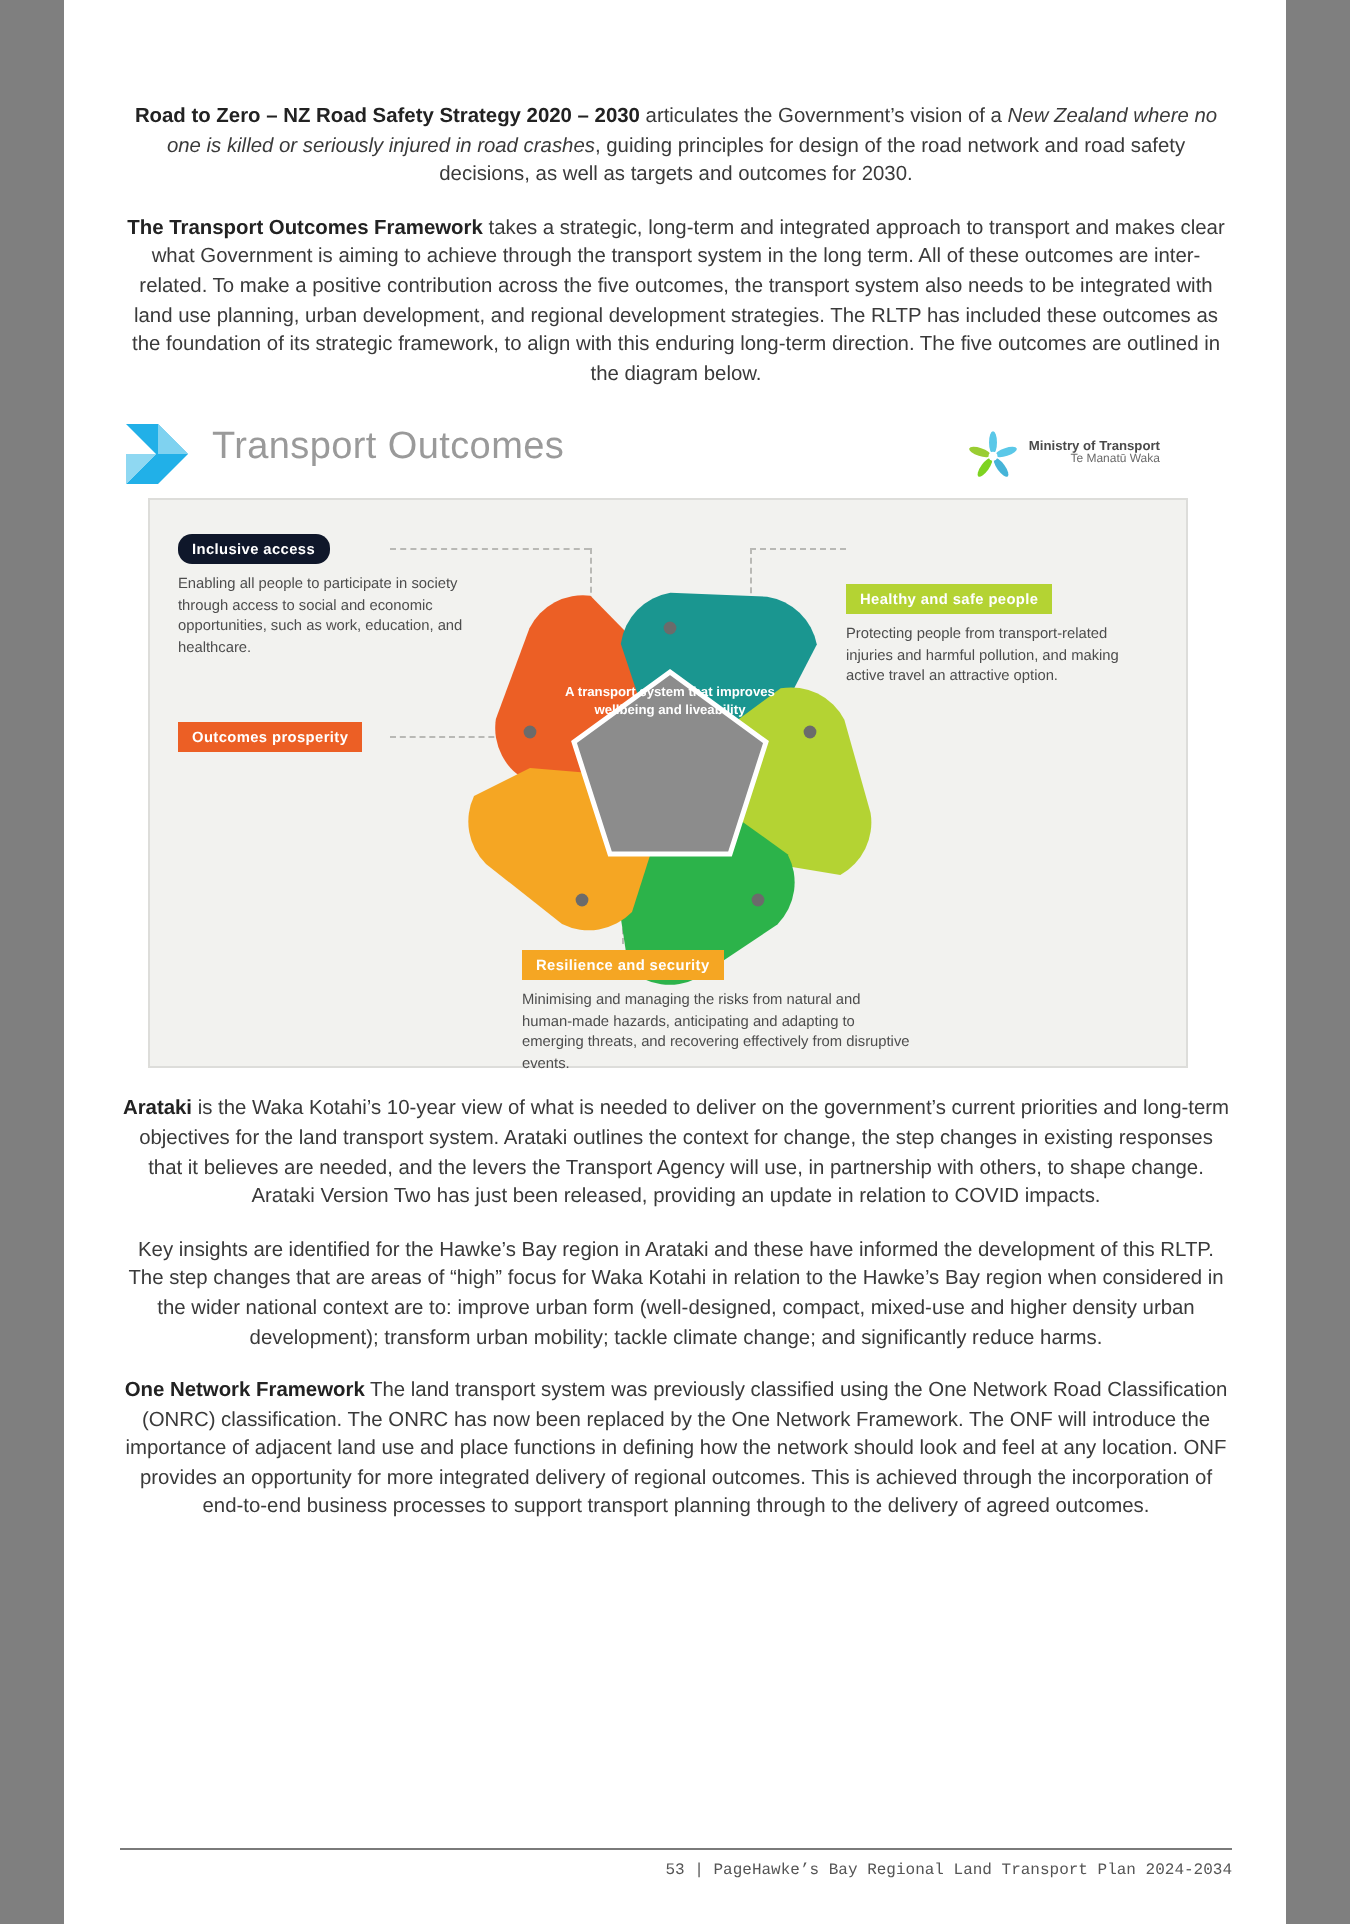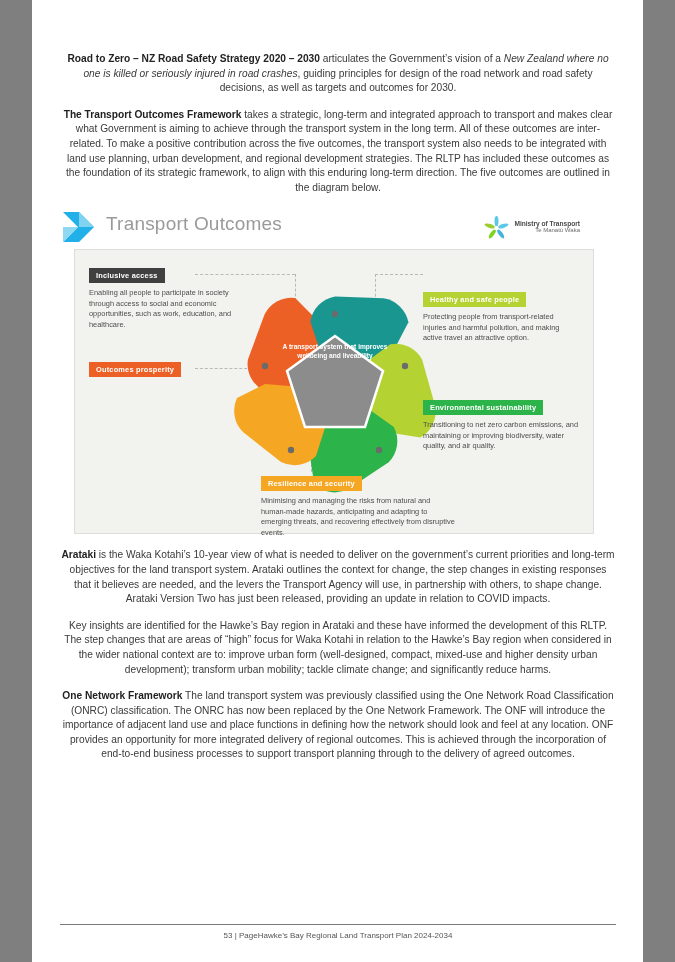--- a/index.html
+++ b/index.html
@@ -137,23 +137,24 @@
 
   
   .footer {
     position: absolute;
     left: 28px;
     bottom: 22px;
     width: 556px;
     border-top: 1.6px solid #7a7a7a;
     padding-top: 6px;
     display: flex;
-    justify-content: center;
+    justify-content: flex-end;
     font-size: 8px;
     color: #555;
+    font-family: Liberation Mono, monospace;
   }
 </style>
 </head>
 <body>
 
 <div class="page">
 
   <div class="content">
 
     <p class="body-para"><b>Road to Zero – NZ Road Safety Strategy 2020 – 2030</b><span> articulates the Government’s vision of a </span><i>New Zealand where no one is killed or seriously injured in road crashes</i><span>, guiding principles for design of the road network and road safety decisions, as well as targets and outcomes for 2030.</span></p>
@@ -226,37 +227,33 @@
           <circle cx="158" cy="176" r="3.2" fill="#6b6b6b"></circle>
           <circle cx="70" cy="176" r="3.2" fill="#6b6b6b"></circle>
           <circle cx="44" cy="92" r="3.2" fill="#6b6b6b"></circle>
 
           <polygon points="114,62 162,97 144,153 84,153 66,97" fill="#8c8c8c" stroke="#ffffff" stroke-width="2.5"></polygon>
         </svg>
 
         <div class="center-label" style="position:absolute; left:196px; top:92px; width:128px; text-align:center; color:#ffffff; font-size:6.6px; line-height:9px; font-weight:bold;">A transport system that improves wellbeing and liveability</div>
 
         <div class="callout c-inclusive">
-          <span class="tag" style="background:#404040;">Inclusive access</span>
+          <span class="tag" style="background:#0f172a;border-radius:7px;">Inclusive access</span>
           <div class="desc">Enabling all people to participate in society through access to social and economic opportunities, such as work, education, and healthcare.</div>
         </div>
 
         <div class="callout c-healthy">
           <span class="tag" style="background:#b4d333;margin-top:28px;">Healthy and safe people</span>
           <div class="desc">Protecting people from transport-related injuries and harmful pollution, and making active travel an attractive option.</div>
         </div>
 
         <div class="callout c-economic">
           <span class="tag" style="background:#ec5f25;">Outcomes prosperity</span>
         </div>
 
-        <div class="callout c-environment">
-          <span class="tag" style="background:#2cb34a;">Environmental sustainability</span>
-          <div class="desc">Transitioning to net zero carbon emissions, and maintaining or improving biodiversity, water quality, and air quality.</div>
-        </div>
 
         <div class="callout c-resilience">
           <span class="tag" style="background:#f5a623;">Resilience and security</span>
           <div class="desc">Minimising and managing the risks from natural and human-made hazards, anticipating and adapting to emerging threats, and recovering effectively from disruptive events.</div>
         </div>
 
       </div>
     </div>
 
     <p class="body-para"><b>Arataki</b><span> is the Waka Kotahi’s 10-year view of what is needed to deliver on the government’s current priorities and long-term objectives for the land transport system. Arataki outlines the context for change, the step changes in existing responses that it believes are needed, and the levers the Transport Agency will use, in partnership with others, to shape change. Arataki Version Two has just been released, providing an update in relation to COVID impacts.</span></p>

